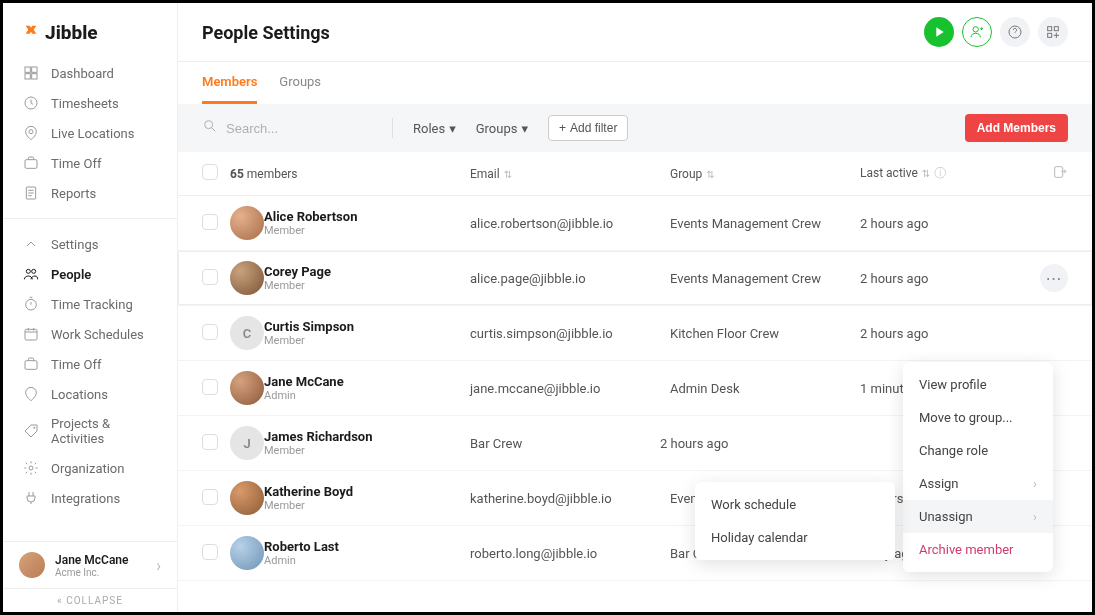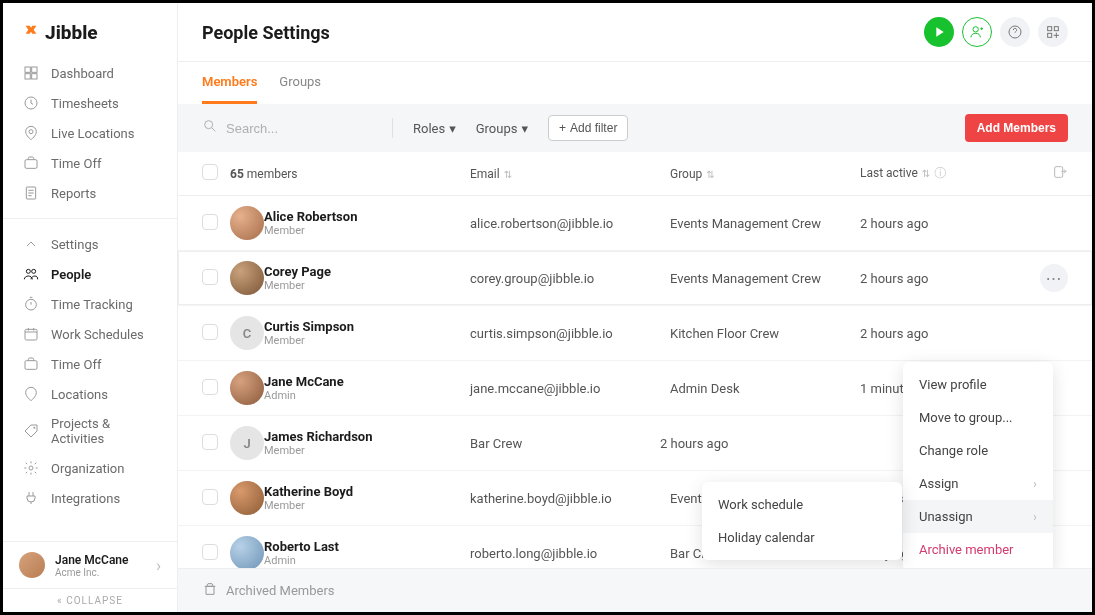--- a/index.html
+++ b/index.html
@@ -77,21 +77,21 @@
 .avatar.av4 { background: radial-gradient(circle at 30% 30%, #d7a17e, #8a5a3b); }
 .avatar.av6 { background: radial-gradient(circle at 30% 30%, #d99a6c, #8c5b35); }
 .avatar.av7 { background: radial-gradient(circle at 30% 30%, #b7d1e8, #6e94b5); }
 
 
 .archived { padding: 12px 24px; font-size: 13px; color: #999; display: flex; align-items: center; gap: 8px; border-top: 1px solid #eee; background:#f6f7f9; }
 
 
 .context-menu { position: absolute; background: #fff; border-radius: 6px; box-shadow: 0 4px 18px rgba(0,0,0,0.12); padding: 6px 0; z-index: 50; }
 .context-menu.main-menu { right: 39px; top: 210px; width: 150px; }
-.context-menu.sub-menu { right: 190px; top: 330px; width: 200px; }
+.context-menu.sub-menu { right: 197px; top: 330px; width: 200px; }
 .menu-item { padding: 9px 16px; font-size: 13px; color: #444; cursor: pointer; display: flex; align-items: center; }
 .menu-item:hover, .menu-item.hover { background: #f4f5f7; }
 .menu-item.danger { color: #d33a6e; }
 .menu-item .chev { margin-left: auto; color: #bbb; }
 
 svg { width: 16px; height: 16px; }
 </style>
 </head>
 <body>
 
@@ -345,21 +345,21 @@
           </div>
           <div class="row hover">
             <div class="col-chk"><span class="chkbox"></span></div>
             <div class="col-name">
               <div class="avatar av2"></div>
               <div>
                 <div class="nm">Corey Page</div>
                 <div class="rl">Member</div>
               </div>
             </div>
-            <div class="col-email">corey.group@jibble.io</div>
+            <div class="col-email">alice.page@jibble.io</div>
             <div class="col-group">Events Management Crew</div>
             <div class="col-active">2 hours ago</div>
             <div class="col-actions">
               <div class="more-btn">⋯</div>
             </div>
           </div>
           <div class="row">
             <div class="col-chk"><span class="chkbox"></span></div>
             <div class="col-name">
               <div class="avatar">C</div>
@@ -444,20 +444,14 @@
           </div>
         <div class="menu-item danger">Archive member</div>
       </div>
       <div class="context-menu sub-menu">
         <div class="menu-item">Work schedule</div>
         <div class="menu-item">Holiday calendar</div>
       </div>
 
     </div>
 
-    <div class="archived">
-      <span><svg viewBox="0 0 24 24">
-            <path d="M4 8h16M6 8v12h12V8M9 4h6l2 4H7l2-4z" fill="none" stroke="currentColor" stroke-width="1.5"></path>
-          </svg></span>
-      <span>Archived Members</span>
-    </div>
   </div>
 </div>
 
 </body></html>

